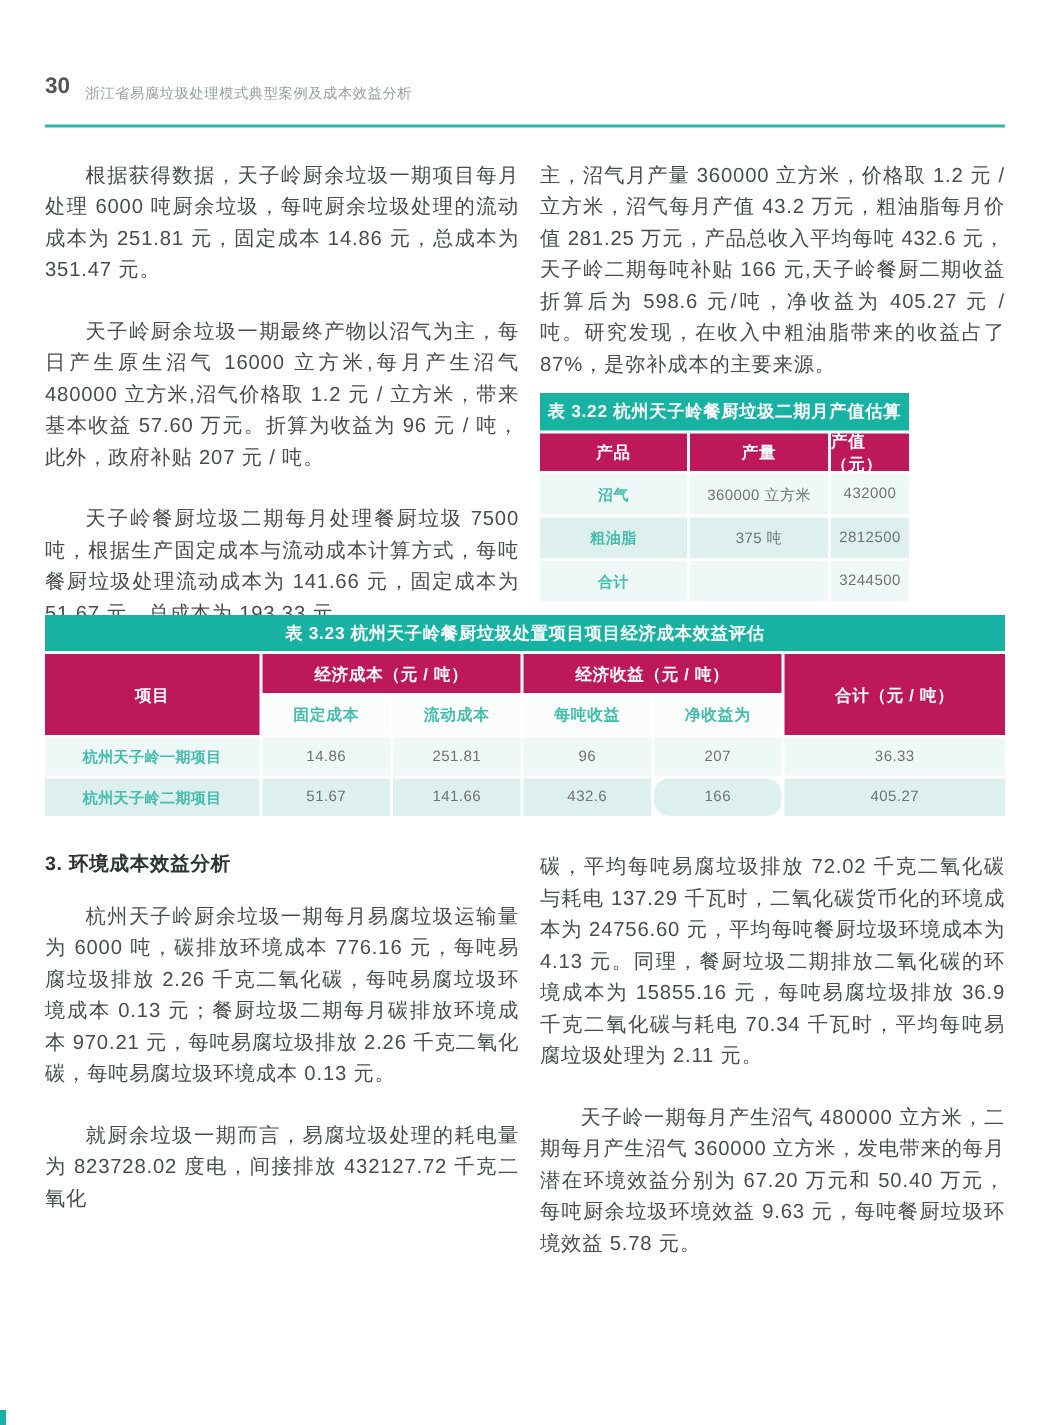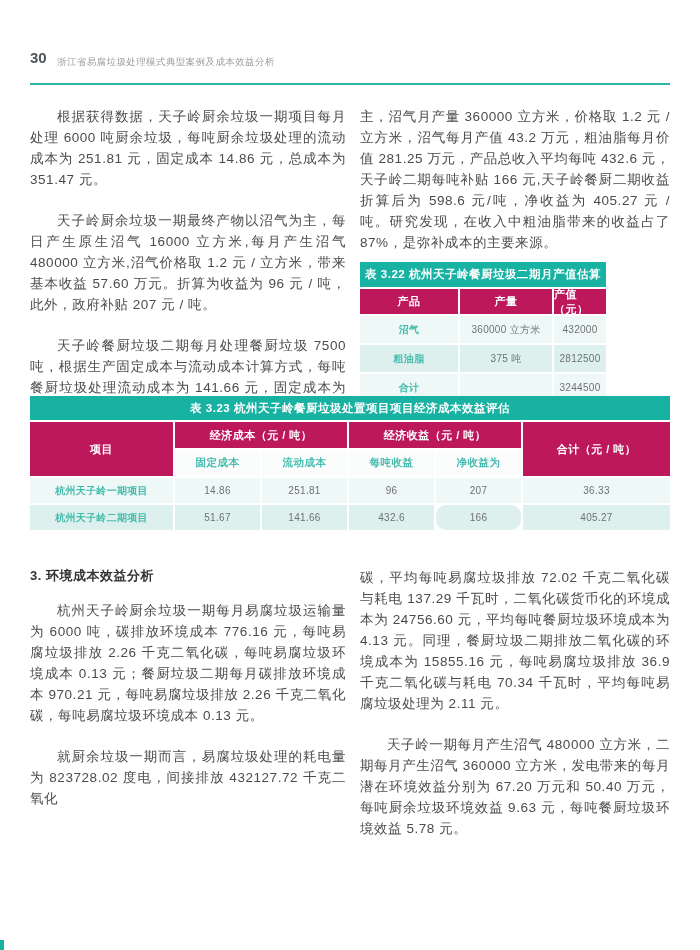--- a/index.html
+++ b/index.html
@@ -26,21 +26,21 @@
     color:#4a4c4c;text-align:justify;
   }
   p.indent{text-indent:2em;}
   .section-heading{
     margin:0 0 15px 0;font-size:13px;font-weight:bold;color:#323434;letter-spacing:.5px;
   }
   
   .tbl{position:absolute;display:grid;gap:2px;background:#ffffff;}
   .tbl-322{left:360px;top:262px;width:246px;grid-template-columns:98px 92px 1fr;
            grid-template-rows:25px 25px 27px 27px 27px;}
-  .tbl-323{left:30px;top:396px;width:640px;grid-template-columns:143px 85px 85px 85px 85px 1fr;
+  .tbl-323{left:30px;top:410px;width:640px;grid-template-columns:143px 85px 85px 85px 85px 1fr;
            grid-template-rows:24px 26px 26px 25px 25px;}
   .t-title{
     grid-column:1/-1;background:#17b2a2;color:#ffffff;font-size:11.5px;font-weight:bold;
     display:flex;align-items:center;justify-content:center;letter-spacing:.5px;
   }
   .t-head{
     background:#be185d;color:#ffffff;font-size:11px;font-weight:bold;
     display:flex;align-items:center;justify-content:center;letter-spacing:.5px;
   }
   .t-subhead{

